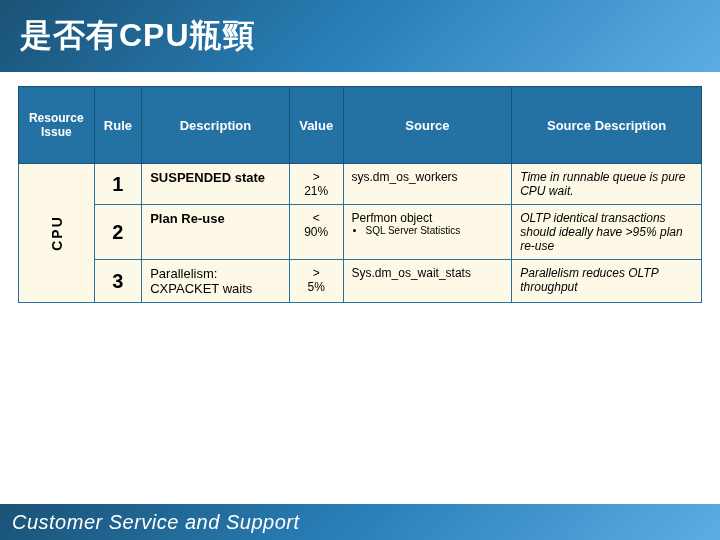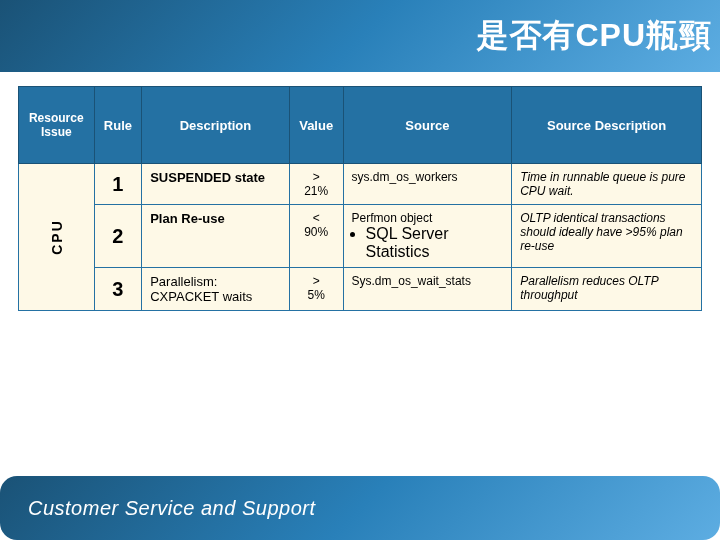--- a/index.html
+++ b/index.html
@@ -11,22 +11,21 @@
       overflow: hidden;
       position: relative;
     }
 
     
     .header {
       background: linear-gradient(135deg, #1a5276 0%, #2980b9 50%, #5dade2 100%);
       height: 72px;
       display: flex;
       align-items: center;
-      padding: 0 8px;
-      justify-content: flex-end;
+      padding: 0 20px;
     }
     .header-title {
       color: #fff;
       font-size: 32px;
       font-weight: bold;
       letter-spacing: 1px;
     }
 
     
     .table-area {
@@ -125,36 +124,35 @@
     .description-cell {
       font-size: 13px;
       vertical-align: top;
     }
 
     
     .bullet {
       display: list-item;
       list-style-type: disc;
       margin-left: 14px;
-      font-size: 16px;
+      font-size: 10px;
     }
 
     
     .footer {
       position: absolute;
       bottom: 0;
       left: 0;
       right: 0;
-      height: 64px;
+      height: 36px;
       background: linear-gradient(135deg, #1a5276 0%, #2980b9 50%, #5dade2 100%);
       display: flex;
       align-items: center;
       justify-content: space-between;
-      padding: 0 28px;
-      border-radius: 17px;
+      padding: 0 12px;
     }
     .footer-left {
       color: #fff;
       font-size: 20px;
       font-style: italic;
       font-weight: 300;
       letter-spacing: 0.5px;
     }
     .footer-right {
       display: flex;

